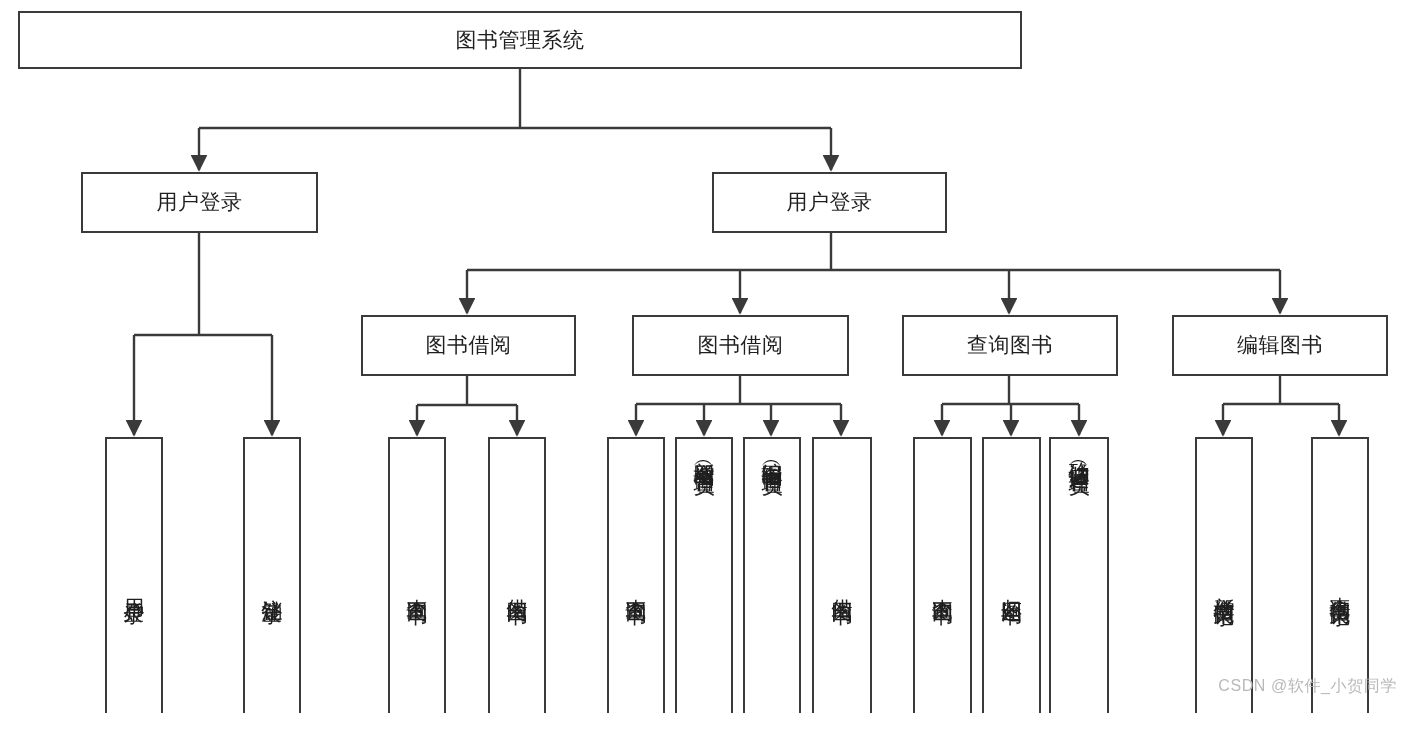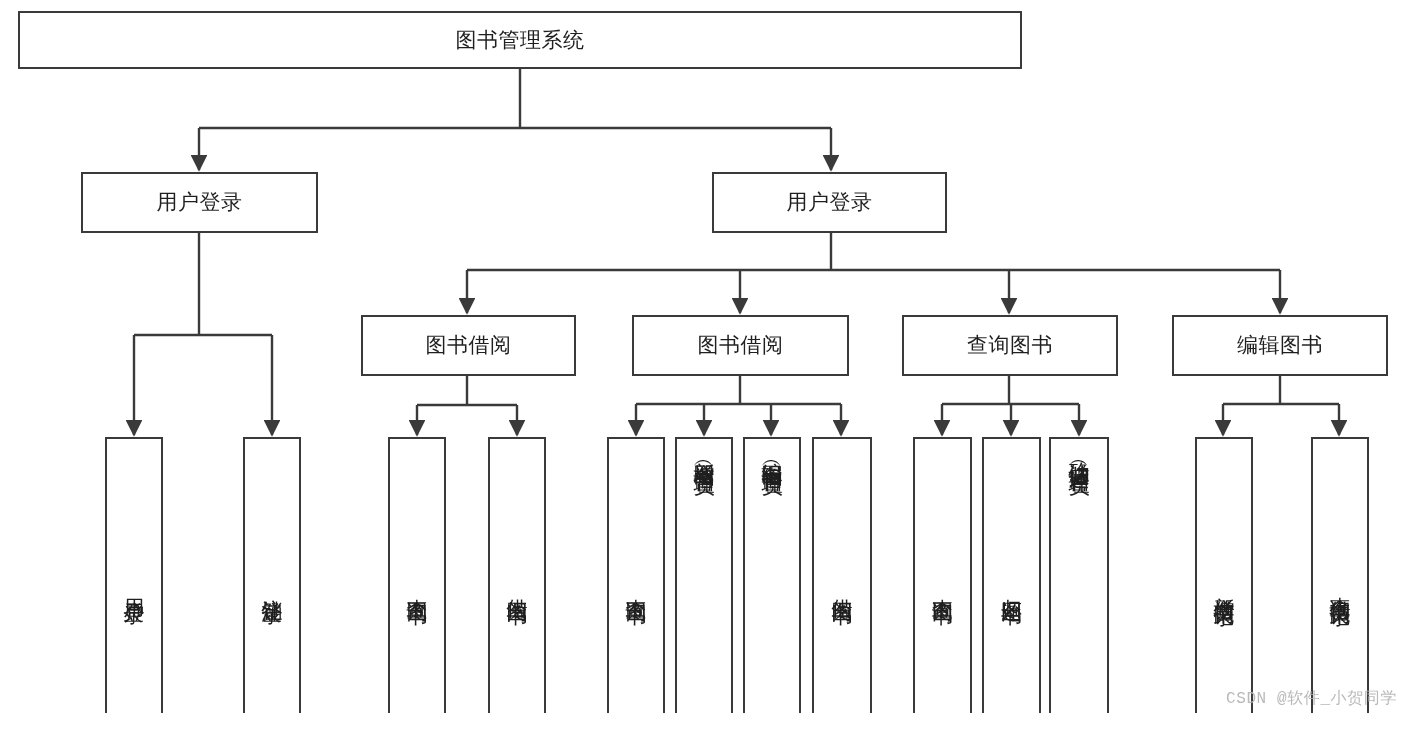--- a/index.html
+++ b/index.html
@@ -59,27 +59,27 @@
     line-height: 1.05;
     max-height: 100%;
   }
   .node.vertical.centered {
     align-items: center;
     padding-top: 0;
   }
   #watermark {
     position: absolute;
     right: 8px;
-    bottom: 4px;
+    bottom: 16px;
     font-size: 16px;
     color: #b9b9b9;
     letter-spacing: 0.6px;
     z-index: 5;
     white-space: nowrap;
-    font-family: Liberation Mono, monospace;
+    font-family: Liberation Sans, sans-serif;
   }
 </style>
 </head>
 <body>
 
 <div id="diagram-root">
 
   <svg id="edge-layer" viewBox="0 0 1405 747" width="1405" height="747" xmlns="http://www.w3.org/2000/svg">
     <defs>
       <marker id="arrow" viewBox="0 0 10 10" refX="9" refY="5" markerWidth="7" markerHeight="7" orient="auto-start-reverse">

